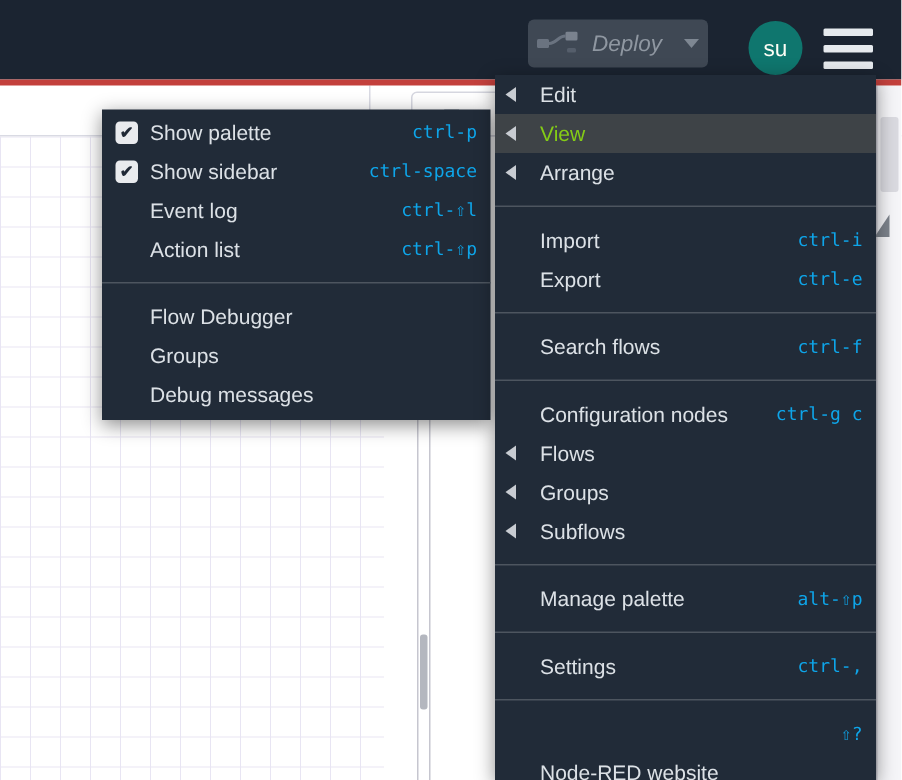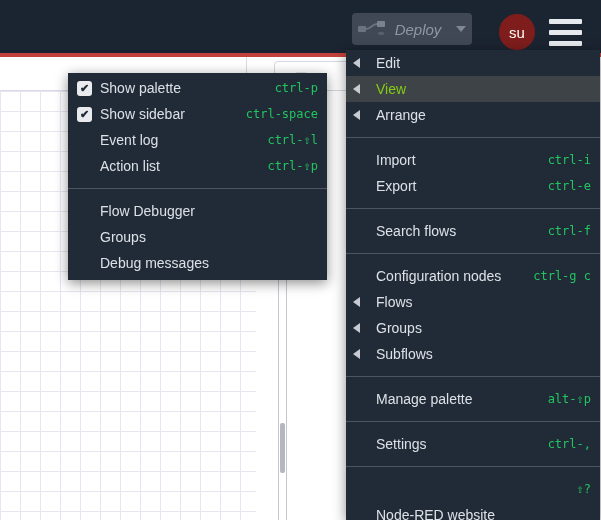--- a/index.html
+++ b/index.html
@@ -12,21 +12,21 @@
   .accent-line { position:absolute; left:0; top:53px; width:601px; height:4px;
                  background:#c3403c; z-index:3; }
   .deploy-btn { position:absolute; left:352px; top:13px; width:120px; height:32px;
                 background:#3f4854; border-radius:4px; display:flex; align-items:center;
                 justify-content:center; gap:9px; cursor:default;font-style:italic; }
   .deploy-label { color:#8f97a1; font-size:15px; }
   .deploy-chevron { width:0; height:0; border-left:5px solid transparent;
                     border-right:5px solid transparent; border-top:6px solid #7e8792;
                     margin-left:6px; }
   .avatar { position:absolute; left:499px; top:14px; width:36px; height:36px;
-            border-radius:50%; background:#7f1d1d; color:#fdfdf5; font-size:15px;
+            border-radius:50%; background:#0f766e; color:#fdfdf5; font-size:15px;
             display:flex; align-items:center; justify-content:center; }
   .hamburger { position:absolute; left:549px; top:19px; width:33px; height:27px;
                display:flex; flex-direction:column; justify-content:space-between; cursor:pointer; }
   .hamburger span { display:block; height:5px; background:#e6eaee; border-radius:1px; }
 
   
   .tabbar { position:absolute; left:0; top:57px; width:601px; height:34px;
             background:#ffffff; border-bottom:1px solid #d9dae3; z-index:1; }
   .tab-sep { position:absolute; left:246px; top:0; width:1px; height:33px; background:#d9dae3; }
   .tab-toolbox { position:absolute; left:274px; top:4px; width:90px; height:30px;
@@ -49,34 +49,34 @@
   .side-strip { position:absolute; left:584px; top:57px; width:17px; height:463px;
                 background:#f5f5f8; border-left:1px solid #c8c8d0; z-index:2; }
   .side-strip-thumb { position:absolute; left:2px; top:21px; width:12px; height:50px;
                       background:#dadae0; border-radius:2px; }
   .strip-grip { position:absolute; left:583px; top:143px; width:0; height:0;
                 border-bottom:15px solid #7d838c; border-left:10px solid transparent; z-index:2; }
 
   
   .menu { position:absolute; background:#212b38; z-index:10;
           box-shadow:0 3px 12px rgba(0,0,0,.45); font-size:14px; }
-  .menu-right { left:330px; top:50px; width:254px; height:470px; overflow:hidden;margin-left:16px; }
+  .menu-right { left:330px; top:50px; width:254px; height:470px; overflow:hidden; }
   .menu-left  { left:68px;  top:73px; width:259px; padding:2px 0 4px 0; }
   .menu-item { position:relative; height:26px; display:flex; align-items:center;
                color:#dce1e6; cursor:pointer; }
   .menu-right .menu-item { padding-left:30px; }
   .menu-left  .menu-item { padding-left:32px; }
   .menu-item.highlighted { background:#3e4347; }
   .menu-item.highlighted .menu-item-label { color:#84cc16; }
   .menu-sep { border-top:1px solid #4d555f; margin:9px 0; height:0; }
   .menu-caret { position:absolute; left:7px; top:8px; width:0; height:0;
                 border-top:5px solid transparent; border-bottom:5px solid transparent;
                 border-right:7px solid #c8ccd2; }
   .menu-shortcut { position:absolute; right:9px; top:0; height:26px; line-height:26px;
-                   color:#22c55e; font-family:"DejaVu Sans Mono", monospace; font-size:12px; }
+                   color:#0ea5e9; font-family:"DejaVu Sans Mono", monospace; font-size:12px; }
   .menu-checkbox { position:absolute; left:9px; top:6px; width:15px; height:15px;
                    background:#e9ebee; border-radius:3px; color:#1f2835; font-size:11px;
                    font-weight:bold; display:flex; align-items:center; justify-content:center; }
 
   .deploy-icon svg { display:block; }
 </style>
 </head>
 <body>
 
 <div class="canvas"></div>

